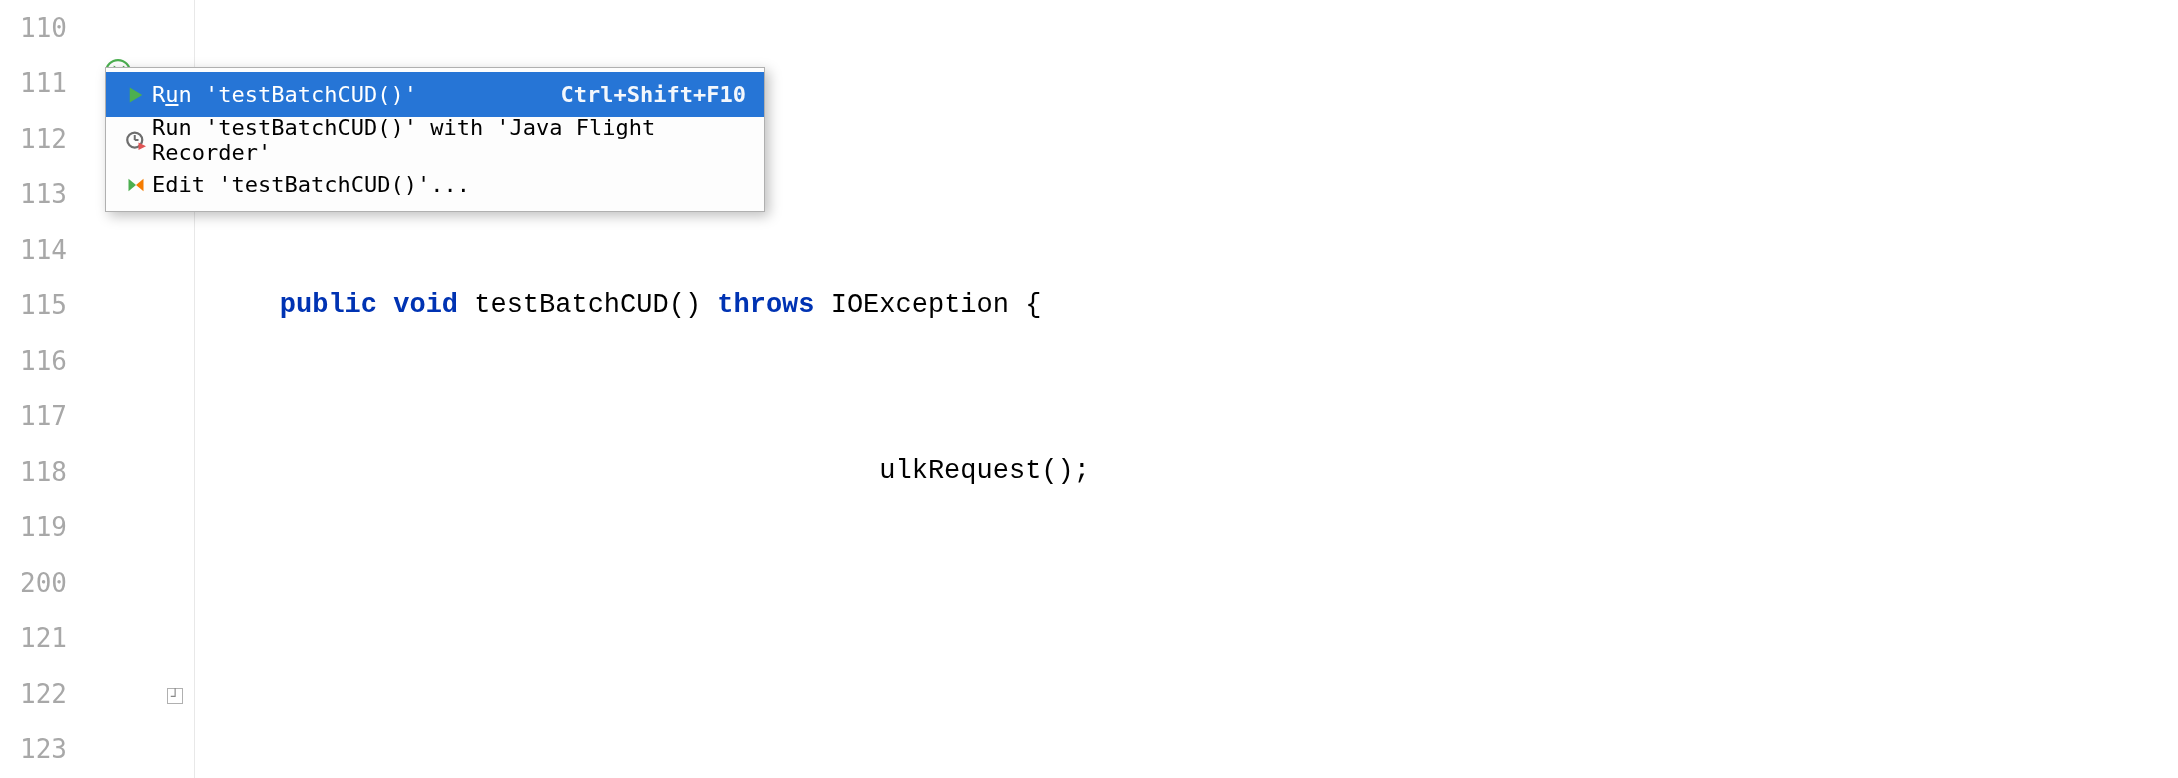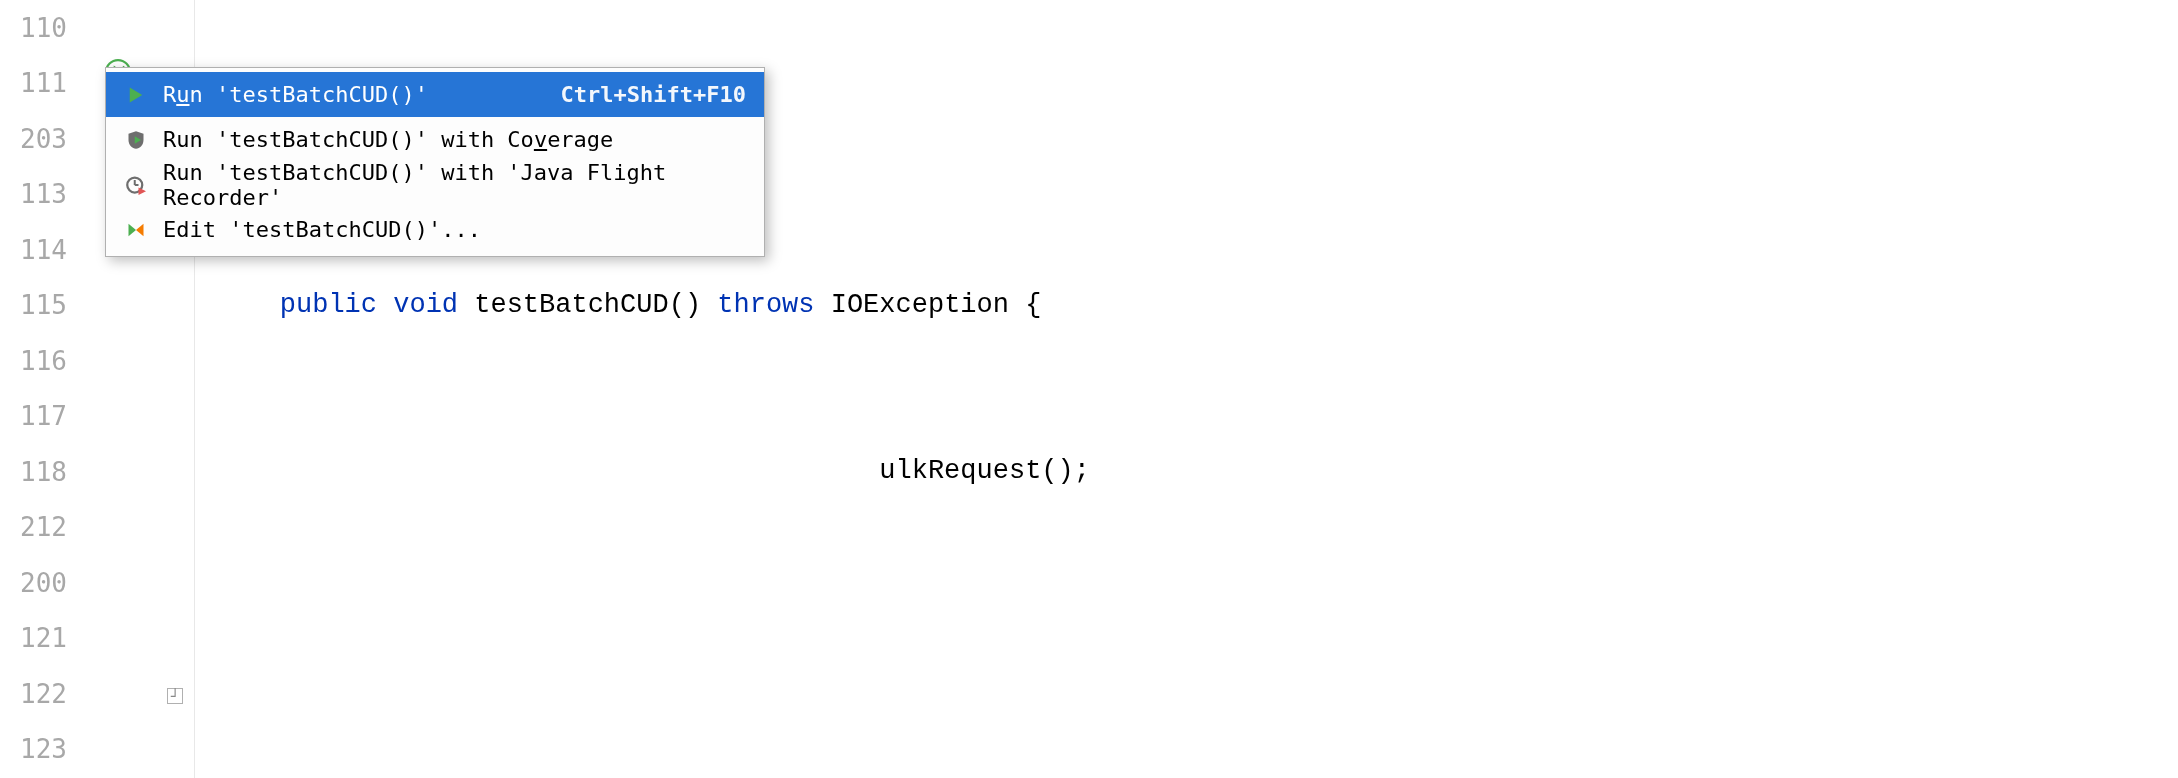--- a/index.html
+++ b/index.html
@@ -71,42 +71,42 @@
       font-family: Consolas, 'Courier New', monospace;
       font-size: 27px;
       line-height: 55.5px;
       white-space: pre;
       position: relative;
     }
     .code-line {
       height: 55.5px;
       padding-left: 20px;
     }
-    .kw { color: #0033b3; font-weight: normal; }
+    .kw { color: #0033b3; font-weight: bold; }
     .anno { color: #9e880d; }
     
     .context-menu {
       position: absolute;
       top: 67px;
       left: 105px;
       width: 660px;
       background: #fdfdfd;
       border: 1px solid #b0b0b0;
       box-shadow: 4px 4px 12px rgba(0,0,0,0.25);
       z-index: 100;
       padding: 4px 0;
     }
     .menu-item {
       display: flex;
       align-items: center;
       height: 45px;
       padding: 0 18px;
       font-size: 22px;
       color: #000;
-      gap: 15px;
+      gap: 4px;
       cursor: default;
     }
     .menu-item.selected {
       background: #2675d6;
       color: #fff;
     }
     .menu-icon {
       width: 24px;
       height: 24px;
       flex-shrink: 0;
@@ -118,28 +118,28 @@
     .menu-shortcut { color: inherit; opacity: 0.95; font-weight: bold; }
     .underline { text-decoration: underline; }
   </style>
 </head>
 <body>
 
 <div class="editor">
   <div class="gutter">
     <div class="gutter-line">110</div>
     <div class="gutter-line">111</div>
-    <div class="gutter-line">203</div>
+    <div class="gutter-line">112</div>
     <div class="gutter-line">113</div>
     <div class="gutter-line">114</div>
     <div class="gutter-line">115</div>
     <div class="gutter-line">116</div>
     <div class="gutter-line">117</div>
     <div class="gutter-line">118</div>
-    <div class="gutter-line">212</div>
+    <div class="gutter-line">119</div>
     <div class="gutter-line">200</div>
     <div class="gutter-line">121</div>
     <div class="gutter-line">122</div>
     <div class="gutter-line">123</div>
   </div>
 
   <div class="icon-column">
     <div class="run-icon-gutter">
       <svg viewBox="0 0 24 24" width="26" height="26">
         <circle cx="12" cy="12" r="11" fill="#fff" stroke="#4caf50" stroke-width="2"></circle>
@@ -174,29 +174,20 @@
 
 <div class="context-menu">
   <div class="menu-item selected">
     <span class="menu-icon">
       <svg viewBox="0 0 16 16" width="20" height="20">
           <polygon points="3,2 13,8 3,14" fill="#4caf50"></polygon>
         </svg>
     </span>
     <span class="menu-label"><span>R</span><span class="underline">u</span><span>n 'testBatchCUD()'</span></span>
     <span class="menu-shortcut">Ctrl+Shift+F10</span>
-  </div>
-  <div class="menu-item">
-    <span class="menu-icon">
-      <svg viewBox="0 0 16 16" width="20" height="20">
-        <path d="M8 1 L14 3 L14 8 C14 12 11 15 8 15 C5 15 2 12 2 8 L2 3 Z" fill="#6e6e6e"></path>
-        <polygon points="7,5 12,8 7,11" fill="#4caf50"></polygon>
-      </svg>
-    </span>
-    <span class="menu-label"><span>Run 'testBatchCUD()' with Co</span><span class="underline">v</span><span>erage</span></span>
   </div>
   <div class="menu-item">
     <span class="menu-icon">
       <svg viewBox="0 0 16 16" width="20" height="20">
         <circle cx="7" cy="8" r="6" fill="none" stroke="#6e6e6e" stroke-width="1.8"></circle>
         <line x1="7" y1="8" x2="7" y2="4" stroke="#6e6e6e" stroke-width="1.6"></line>
         <line x1="7" y1="8" x2="10" y2="8" stroke="#6e6e6e" stroke-width="1.6"></line>
         <polygon points="10,10 16,13 10,16" fill="#e05555"></polygon>
       </svg>
     </span>

